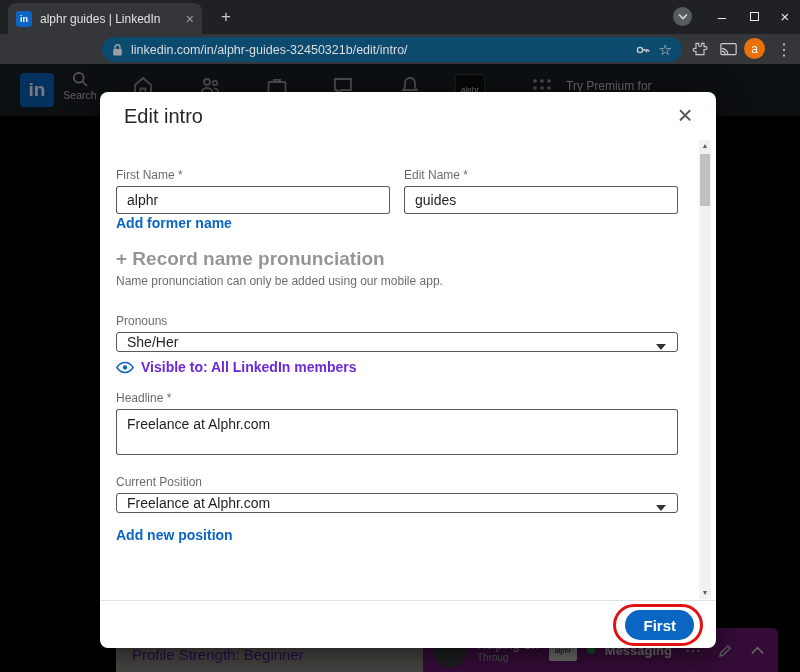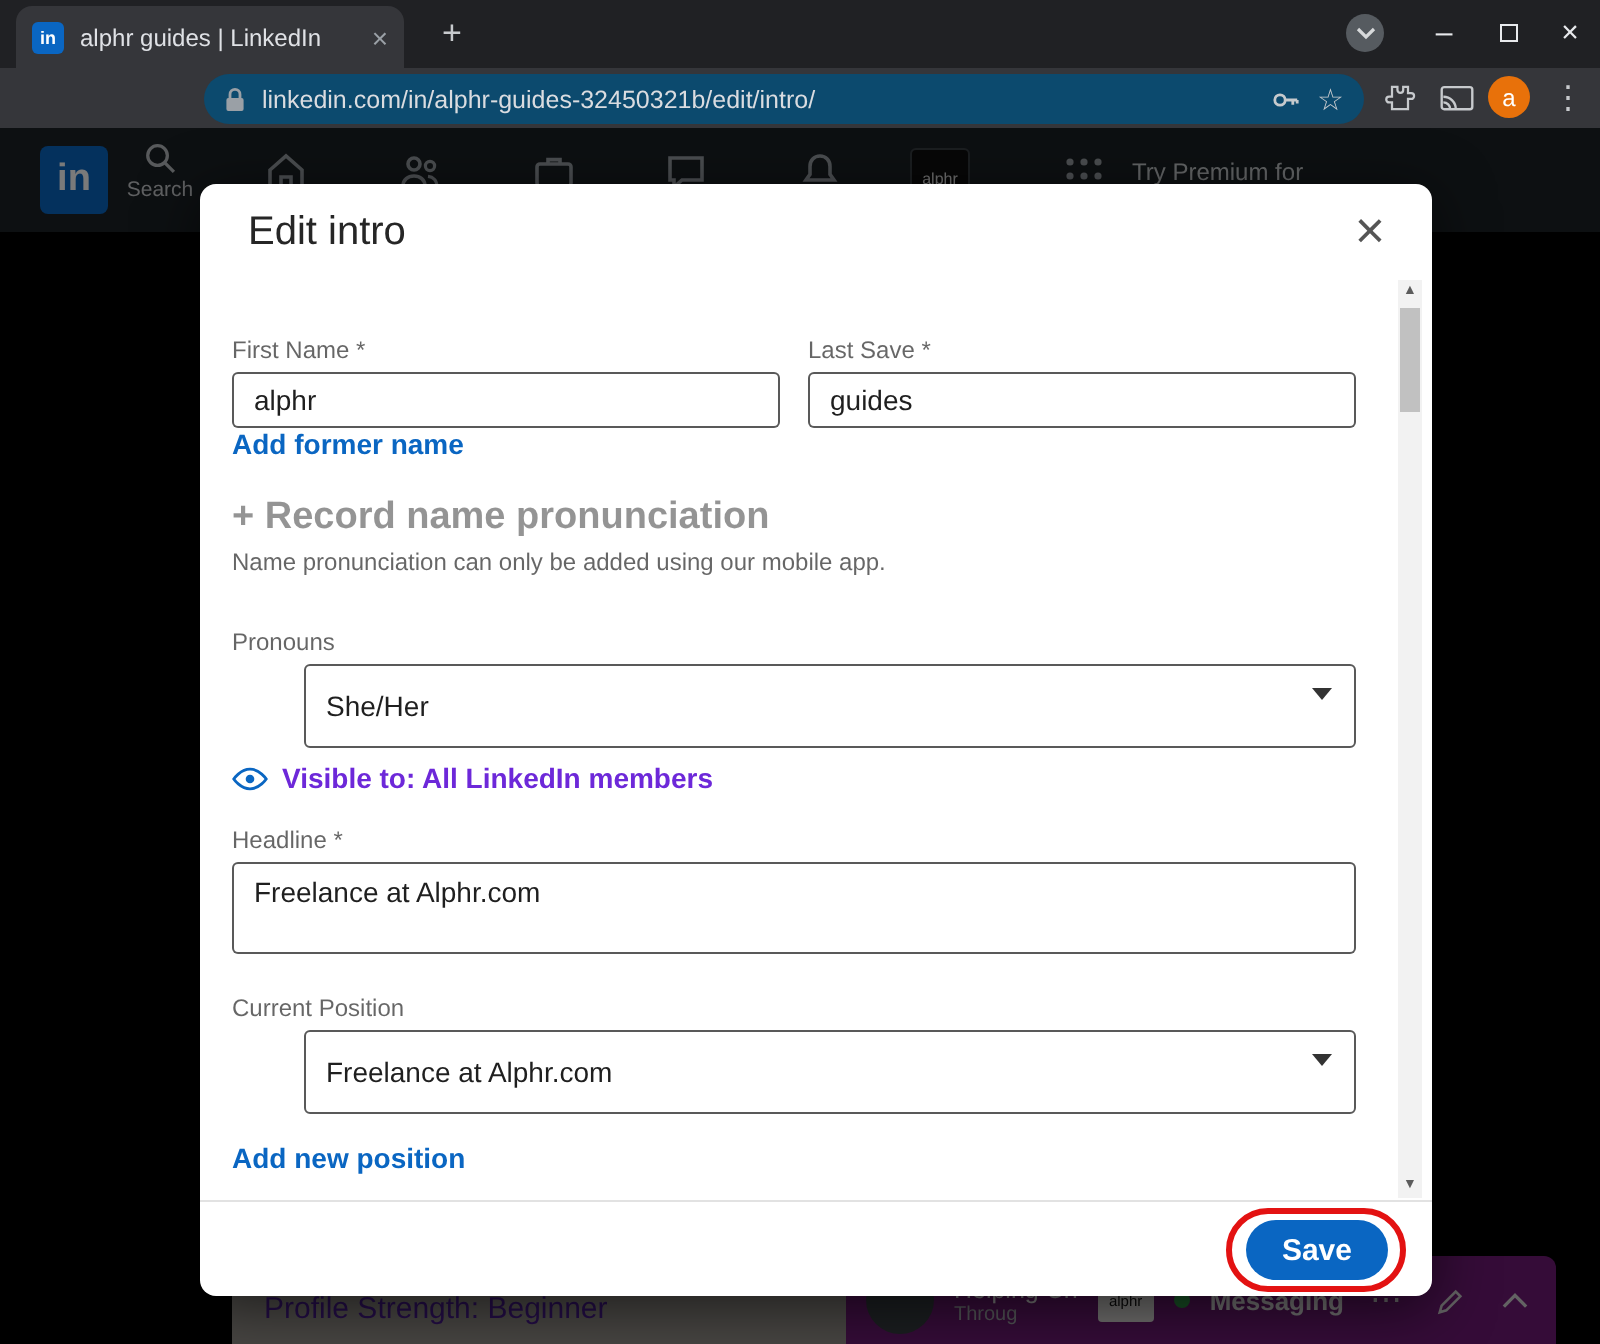--- a/index.html
+++ b/index.html
@@ -78,23 +78,23 @@
   .f-label { display:block; font-size:12px; color:rgba(0,0,0,0.6); margin:0 0 4px; }
   .field-row { display:flex; gap:14px; margin-top:28px; }
   .field { flex:1; }
   .text-input { width:100%; height:28px; border:1px solid rgba(0,0,0,0.65); border-radius:3px;
                 padding:0 10px; font-size:14px; color:#1f1f1f; background:#fff; font-family:inherit; }
   .link-btn { font-size:14px; font-weight:bold; color:#0a66c2; cursor:pointer; display:inline-block; }
   .mt16 { } .mt14 { margin-top:14px; }
   .record-pron { margin-top:16px; font-size:19px; font-weight:bold; color:rgba(0,0,0,0.42); }
   .note { margin-top:4px; font-size:12px; color:rgba(0,0,0,0.6); }
   .sec-label { margin-top:26px; }
-  .select-box { position:relative; height:42px; border:1px solid rgba(0,0,0,0.65); border-radius:3px;
+  .select-box { position:relative; height:20px; border:1px solid rgba(0,0,0,0.65); border-radius:3px;
                 display:flex; align-items:center; padding:0 30px 0 10px; font-size:14px; color:#1f1f1f;
-                cursor:pointer;margin-left:36px; }
+                cursor:pointer; }
   .caret { position:absolute; right:11px; top:11px; width:0; height:0; border-left:5px solid transparent;
            border-right:5px solid transparent; border-top:6px solid #333; }
   .help { margin-top:8px; padding-left:8px; font-size:12px; color:rgba(0,0,0,0.6); }
   .help .lm { color:#0a66c2; font-weight:bold; cursor:pointer; }
   .vis-row { margin-top:7px; display:flex; align-items:center; gap:7px; color:#6d28d9;
              font-size:14px; font-weight:bold; cursor:pointer;text-align:right; }
   .headline-area { margin-top:4px; width:100%; height:46px; border:1px solid rgba(0,0,0,0.65);
                    border-radius:3px; padding:6px 10px; font-size:14px; color:#1f1f1f; resize:none;
                    font-family:inherit; display:block; }
   .hl-label { margin-top:16px; } .cp-label { margin-top:20px; }
@@ -266,21 +266,21 @@
       <div class="modal-close">×</div>
 
       <div class="modal-body">
 
         <div class="field-row">
           <div class="field">
             <label class="f-label">First Name *</label>
             <input class="text-input" value="alphr" style="">
           </div>
           <div class="field">
-            <label class="f-label">Last Save *</label>
+            <label class="f-label">Edit Name *</label>
             <input class="text-input" value="guides" style="">
           </div>
         </div>
 
         <div class="link-btn mt16">Add former name</div>
 
         <div class="record-pron">+  Record name pronunciation</div>
         <div class="note">Name pronunciation can only be added using our mobile app.</div>
 
         <label class="f-label sec-label">Pronouns</label>
@@ -309,19 +309,19 @@
         <div class="link-btn mt14">Add new position</div>
       </div>
 
       <div class="m-scrollbar">
         <div class="sb-arrow sb-up">▲</div>
         <div class="sb-thumb"></div>
         <div class="sb-arrow sb-down">▼</div>
       </div>
 
       <div class="modal-footer">
-        <button class="save-btn">Save</button>
+        <button class="save-btn">First</button>
         <div class="save-ring"></div>
       </div>
     </div>
 
   </div>
 </div>
 
 </body></html>

